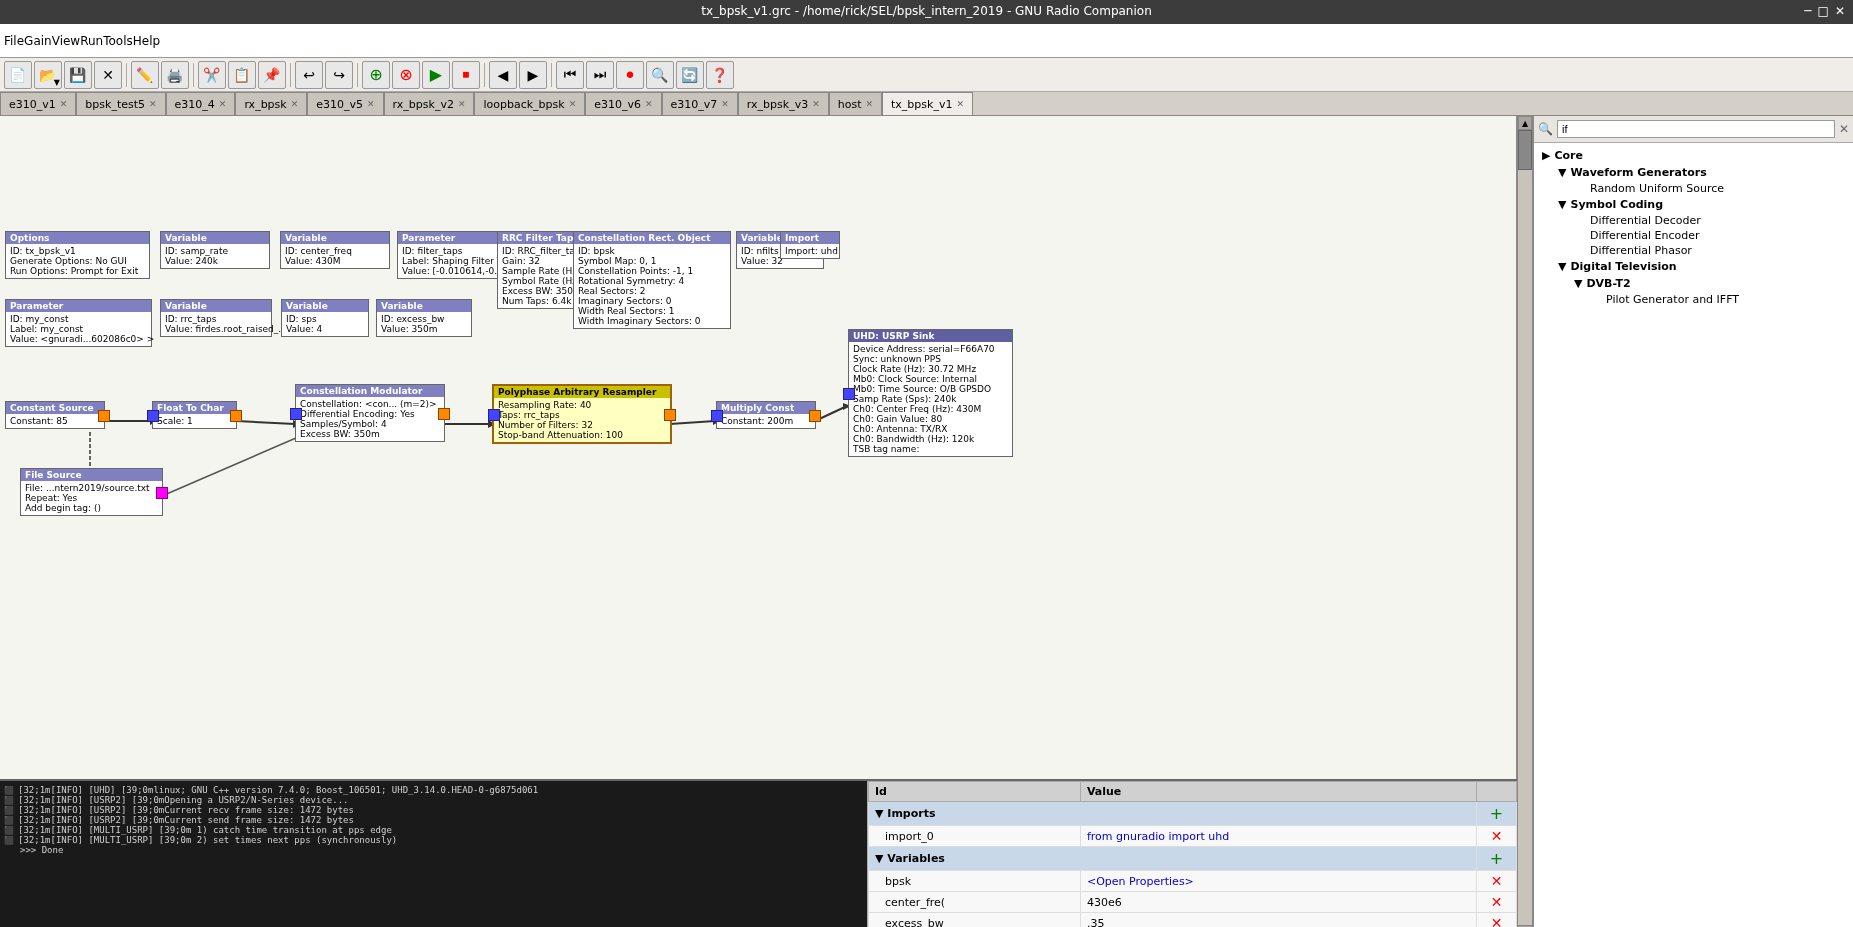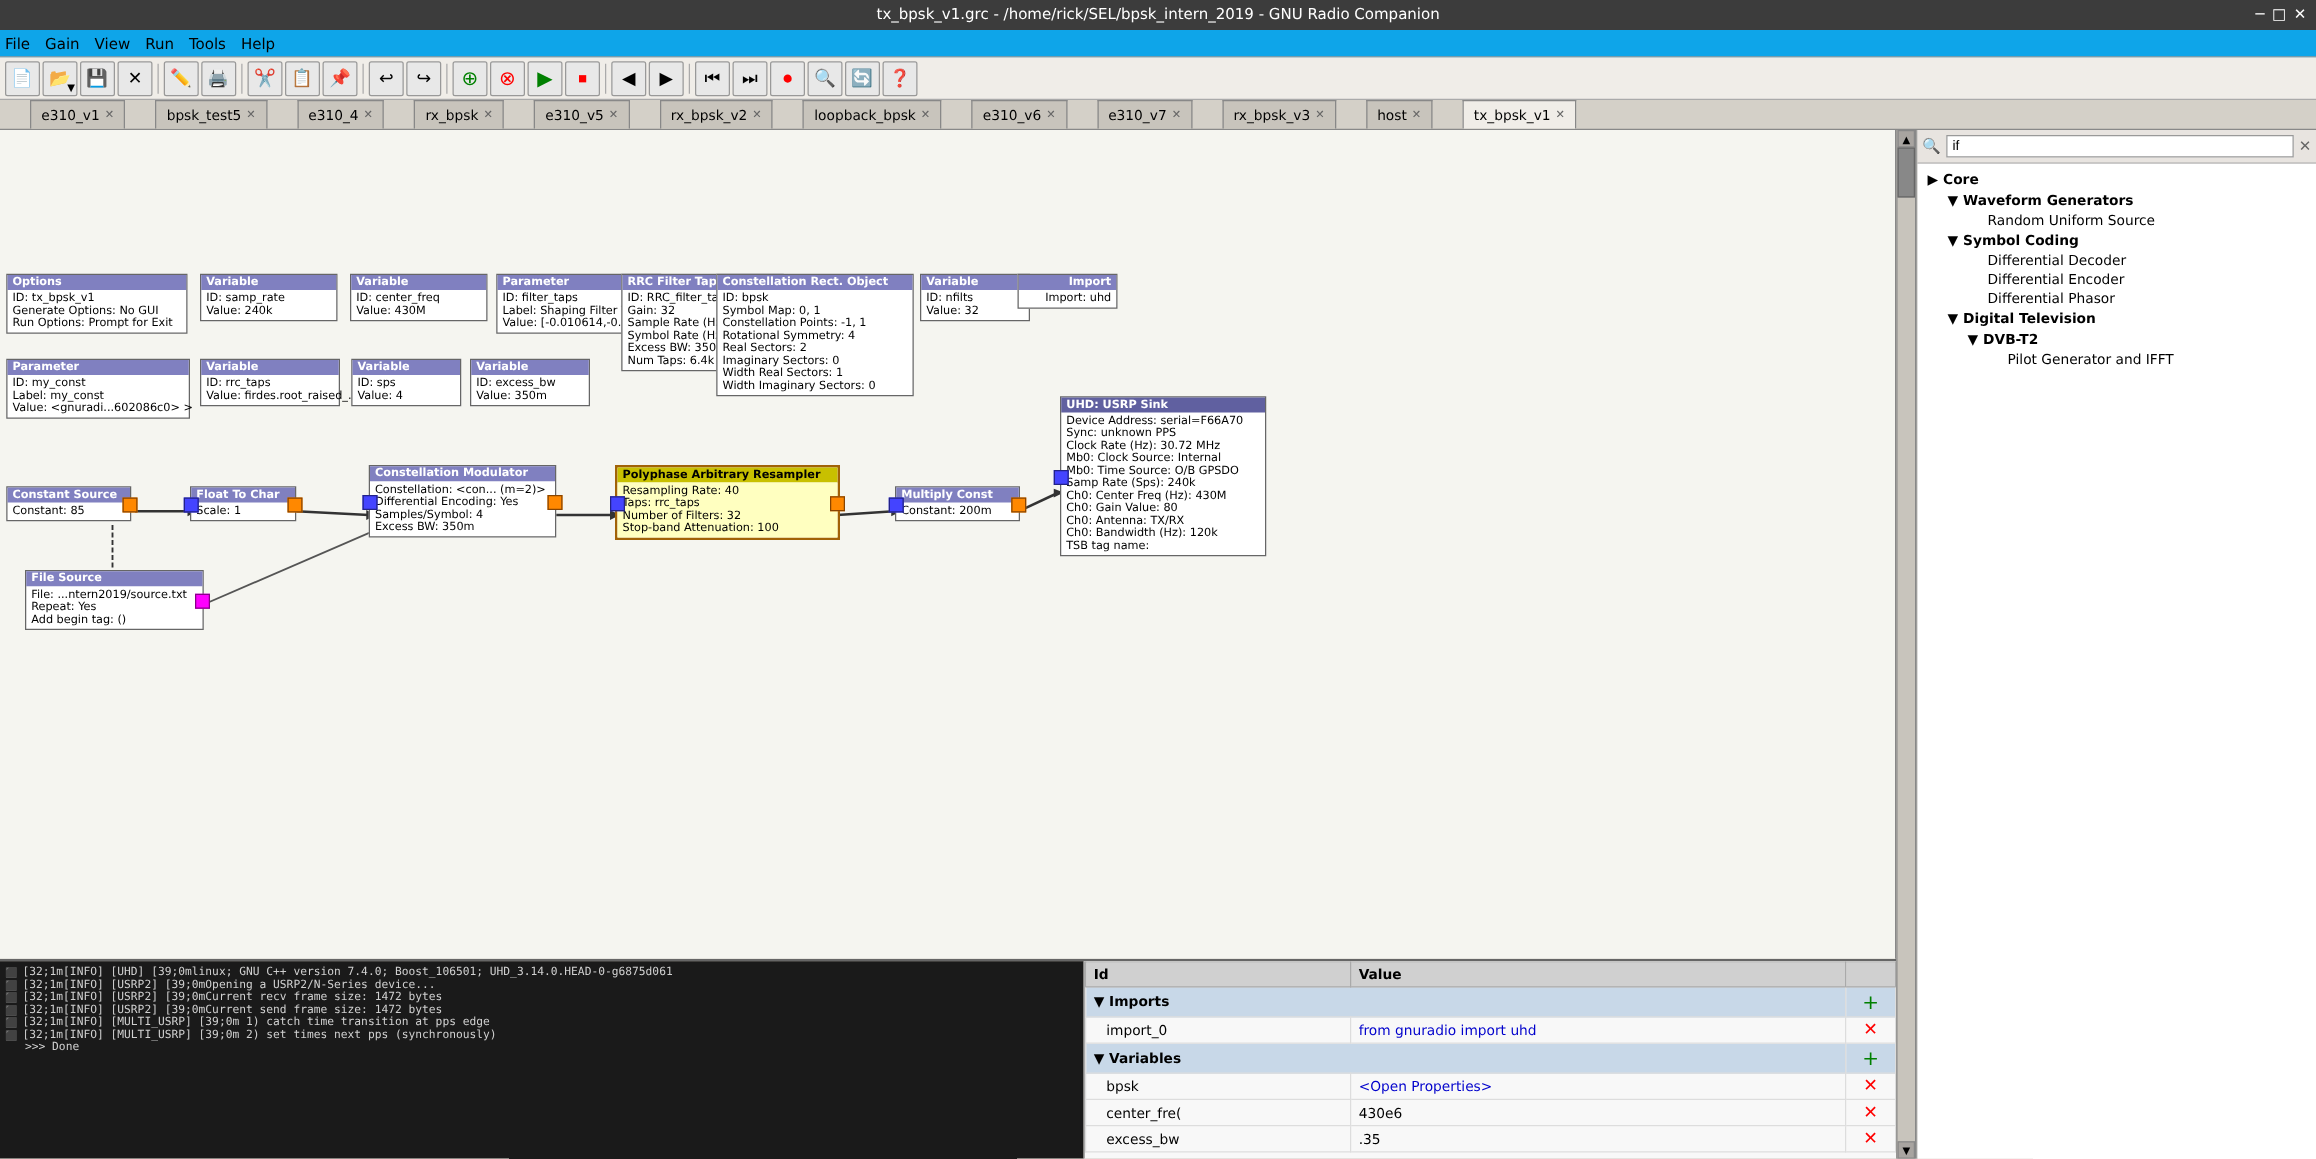--- a/index.html
+++ b/index.html
@@ -2,31 +2,31 @@
 <html><head>
   <meta charset="utf-8">
   <style>
     * { box-sizing: border-box; margin: 0; padding: 0; }
     body { font-family: 'DejaVu Sans', Arial, sans-serif; font-size: 11px; background: #d4d0c8; overflow: hidden; width: 1853px; height: 927px; }
     
     
     #titlebar { background: #3c3c3c; color: white; text-align: center; padding: 4px; font-size: 12px; height: 24px; }
     
     
-    #menubar { background: #0ea5e9; padding: 2px 4px; display: flex; gap: 12px; height: 22px; align-items: center; border-bottom: 1px solid #999; }
+    #menubar { background: #ffffff; padding: 2px 4px; display: flex; height: 34px; align-items: center; border-bottom: 1px solid #999; }
     #menubar span { cursor: pointer; font-size: 12px; }
     
     
     #toolbar { background: #f0ede8; padding: 2px 4px; display: flex; gap: 2px; height: 34px; align-items: center; border-bottom: 1px solid #aaa; }
     .tb-btn { background: #e8e8e8; border: 1px solid #999; border-radius: 2px; width: 28px; height: 28px; display: flex; align-items: center; justify-content: center; cursor: pointer; font-size: 14px; }
     .tb-sep { width: 1px; height: 24px; background: #aaa; margin: 0 2px; }
     
     
     #tabbar { background: #d4d0c8; display: flex; height: 24px; border-bottom: 1px solid #888; overflow-x: auto; }
-    .tab { background: #c8c4bc; border: 1px solid #888; border-bottom: none; padding: 2px 8px; cursor: pointer; display: flex; align-items: center; gap: 4px; font-size: 11px; white-space: nowrap; margin-left: 24px; }
+    .tab { background: #c8c4bc; border: 1px solid #888; border-bottom: none; padding: 2px 8px; cursor: pointer; display: flex; align-items: center; gap: 4px; font-size: 11px; white-space: nowrap; }
     .tab.active { background: #f0ede8; font-weight: normal; }
     .tab-close { font-size: 9px; color: #666; cursor: pointer; }
     
     
     #main { display: flex; height: calc(927px - 24px - 22px - 34px - 24px); }
     
     
     #canvas-area { flex: 1; display: flex; flex-direction: column; background: #d4d0c8; overflow: hidden; }
     
     
@@ -260,21 +260,21 @@
       </div>
 
       <div class="block" style="left:736px;top:115px;width:88px;">
         <div class="block-title">Variable</div>
         <div class="block-body">
           <div>ID: nfilts</div>
           <div>Value: 32</div>
         </div>
       </div>
 
-      <div class="block" style="left:814px;top:115px;width:80px;text-align:right;">
+      <div class="block" style="left:780px;top:115px;width:60px;">
         <div class="block-title">Import</div>
         <div class="block-body">
           <div>Import: uhd</div>
         </div>
       </div>
 
       <div class="block" style="left:5px;top:183px;width:147px;">
         <div class="block-title">Parameter</div>
         <div class="block-body">
           <div>ID: my_const</div>

